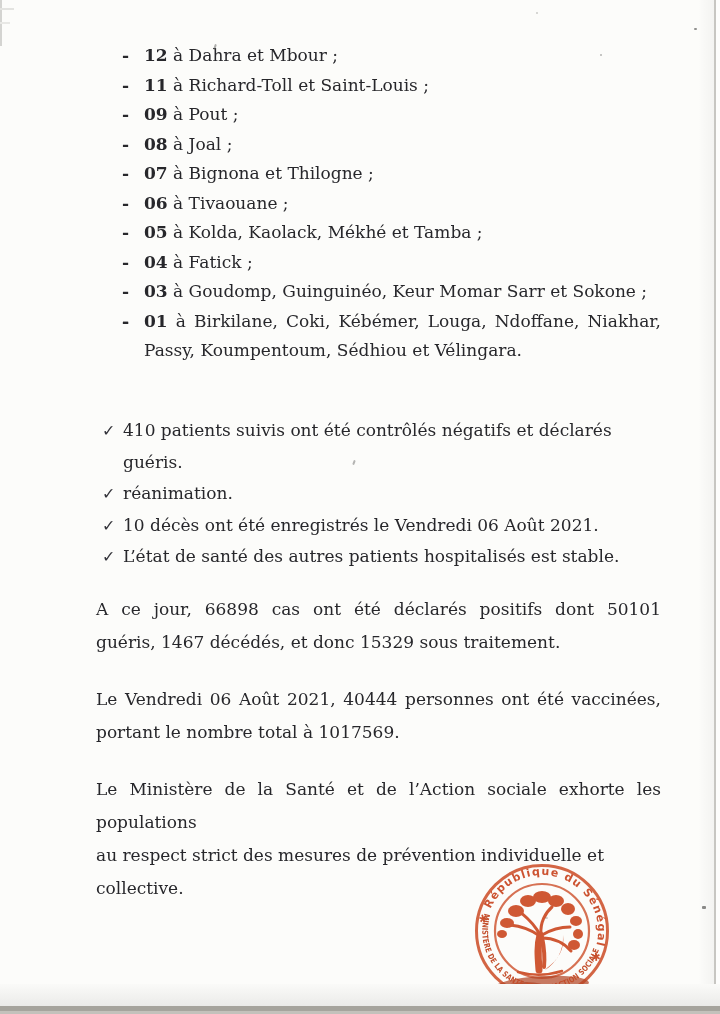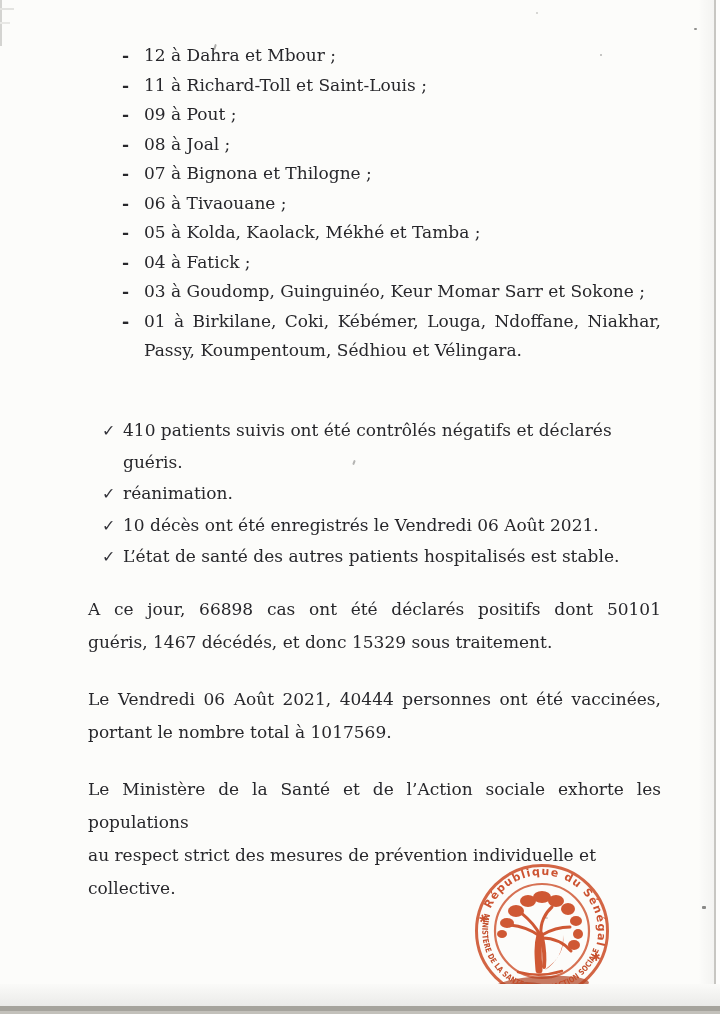--- a/index.html
+++ b/index.html
@@ -7,26 +7,26 @@
   .page{
     position:relative;width:720px;height:1014px;overflow:hidden;
     background:#fcfcfa;
     font-family:"DejaVu Serif","Liberation Serif",serif;
     color:#27272b;
   }
   
   .dash-list{position:absolute;left:84px;top:41px;width:577px;font-size:17px;line-height:29.5px;}
   .dash-item{position:relative;padding-left:60px;}
   .dash-item .dash{position:absolute;left:38px;top:0;font-weight:bold;}
-  .num{font-weight:normal;}
+  .num{font-weight:bold;}
   .check-list{position:absolute;left:84px;top:415px;width:577px;font-size:17px;line-height:31.5px;}
   .check-item{position:relative;padding-left:39px;}
   .check-item .check{position:absolute;left:18px;top:0;font-size:16px;color:#33333a;}
   .paras{position:absolute;left:84px;top:593px;width:577px;font-size:17px;line-height:33px;}
-  .para{margin:0 0 24px 4px;}
+  .para{margin:0 0 24px 12px;}
   .ln{text-align:left;}
   .ln.just{text-align:justify;text-align-last:justify;}
   .b{font-weight:normal;}
   
   .stamp{position:absolute;left:450px;top:839px;width:184px;height:184px;mix-blend-mode:multiply;opacity:.95;}
   
   .artifact{position:absolute;pointer-events:none;}
   .edge-left{left:0;top:0;width:2px;height:46px;background:#d4d4d1;}
   .edge-tick1{left:0;top:8px;width:14px;height:2px;background:#e3e3e0;}
   .edge-tick2{left:0;top:22px;width:10px;height:2px;background:#e8e8e5;}

